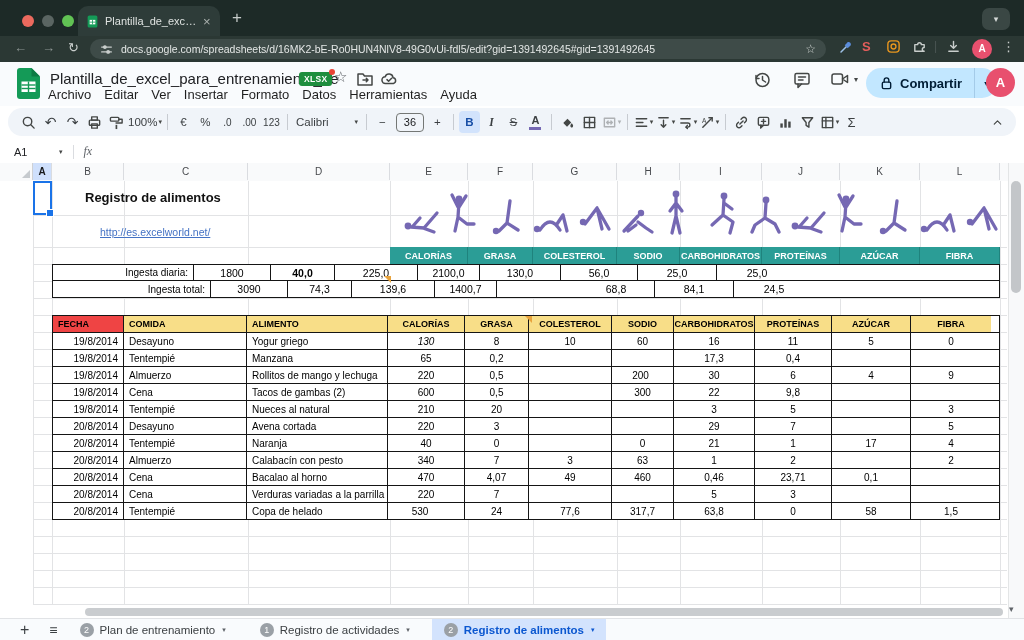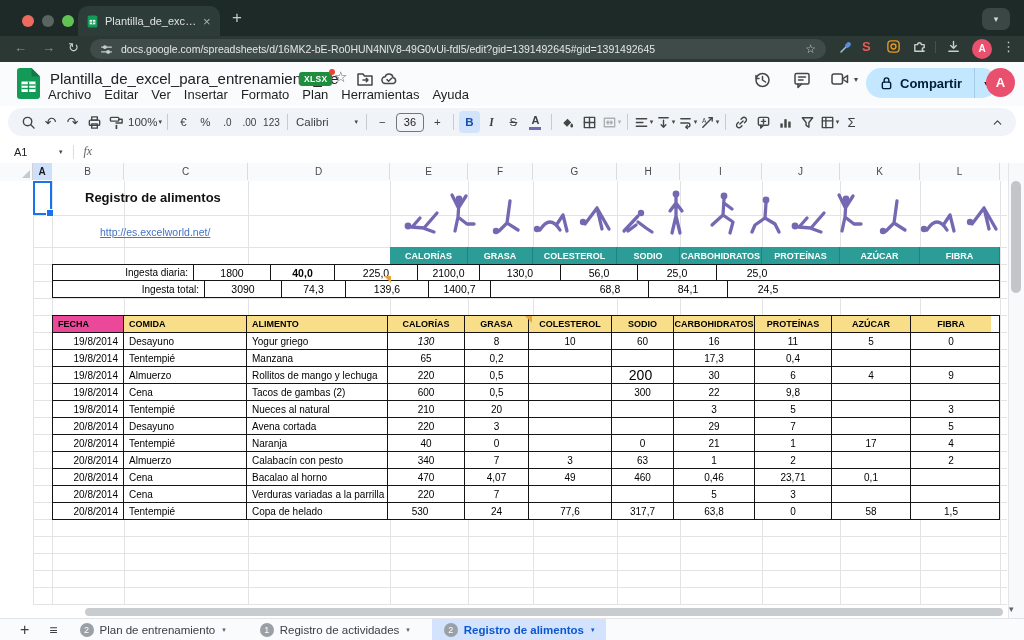--- a/index.html
+++ b/index.html
@@ -185,21 +185,21 @@
     <svg style="position:absolute;left:381px;top:10px" width="17" height="13" viewBox="0 0 17 13">
         <path class="ic" d="M4.5 11.5 a3.4 3.4 0 0 1 -.3-6.8 a4 4 0 0 1 7.8 1 a2.9 2.9 0 0 1 .4 5.7 Z"></path>
         <path class="ic" d="M6 7.6 L7.6 9.2 L10.6 6.2"></path>
       </svg>
     <div class="menubar" id="menubar">
         <div class="menu-item">Archivo</div>
         <div class="menu-item">Editar</div>
         <div class="menu-item">Ver</div>
         <div class="menu-item">Insertar</div>
         <div class="menu-item">Formato</div>
-        <div class="menu-item">Plan</div>
+        <div class="menu-item">Datos</div>
         <div class="menu-item">Herramientas</div>
         <div class="menu-item">Ayuda</div>
       </div>
     <svg class="hic" style="left:752px" width="20" height="20" viewBox="0 0 20 20">
         <circle class="ic" cx="10.5" cy="10" r="6.5"></circle>
         <path class="ic" d="M10.5 6.5 V10 L13.5 12"></path>
         <path class="ic" d="M4 5.5 V8.5 H7"></path>
       </svg>
     <svg class="hic" style="left:792px" width="20" height="20" viewBox="0 0 20 20">
         <rect class="ic" x="3" y="3.5" width="14" height="10.5" rx="1.5"></rect>
@@ -539,35 +539,35 @@
             <div class="tc" style="width: 77px; font-size: 10.5px; border-right: 1px solid rgb(21, 21, 21);">1800</div>
             <div class="tc" style="width: 64px; font-size: 10.5px; border-right: 1px solid rgb(21, 21, 21); font-weight: bold;">40,0</div>
             <div class="tc" style="width: 83px; font-size: 10.5px; border-right: 1px solid rgb(21, 21, 21);">225,0</div>
             <div class="tc" style="width: 62px; font-size: 10.5px; border-right: 1px solid rgb(21, 21, 21);">2100,0</div>
             <div class="tc" style="width: 81px; font-size: 10.5px; border-right: 1px solid rgb(21, 21, 21);">130,0</div>
             <div class="tc" style="width: 77px; font-size: 10.5px; border-right: 1px solid rgb(21, 21, 21);">56,0</div>
             <div class="tc" style="width: 79px; font-size: 10.5px; border-right: 1px solid rgb(21, 21, 21);">25,0</div>
             <div class="tc" style="width: 80px; font-size: 10.5px; border-right: none;">25,0</div>
           </div>
           <div class="trow" style="height: 15.7px; flex: 1 1 0%; border-top: 1px solid rgb(21, 21, 21);">
-            <div class="tc" style="width: 152px; justify-content: flex-end; padding-right: 5px; font-size: 10px; border-right: 1px solid rgb(21, 21, 21);">Ingesta total:</div>
+            <div class="tc" style="width: 152px; justify-content: flex-end; padding-right: 5px; font-size: 10px; border-right: 1px solid rgb(21, 21, 21); margin-left: 6px;">Ingesta total:</div>
             <div class="tc" style="width: 77px; font-size: 10.5px; border-right: 1px solid rgb(21, 21, 21);">3090</div>
             <div class="tc" style="width: 64px; font-size: 10.5px; border-right: 1px solid rgb(21, 21, 21);">74,3</div>
             <div class="tc" style="width: 83px; font-size: 10.5px; border-right: 1px solid rgb(21, 21, 21);">139,6</div>
             <div class="tc" style="width: 62px; font-size: 10.5px; border-right: 1px solid rgb(21, 21, 21);">1400,7</div>
             <div class="tc" style="width: 81px; font-size: 15px; border-right: 1px solid rgb(21, 21, 21); margin-top: 28px;">208,6</div>
             <div class="tc" style="width: 77px; font-size: 10.5px; border-right: 1px solid rgb(21, 21, 21);">68,8</div>
             <div class="tc" style="width: 79px; font-size: 10.5px; border-right: 1px solid rgb(21, 21, 21);">84,1</div>
             <div class="tc" style="width: 80px; font-size: 10.5px; border-right: none;">24,5</div>
           </div>
         </div>
       </div>
       <div class="tbl" style="left: 52px; top: 134px; width: 948px; border: 1.5px solid rgb(21, 21, 21); z-index: 2; background: rgb(255, 255, 255);">
         <div class="trow" style="height: 16px; border-bottom: 1px solid rgb(21, 21, 21);">
-          <div class="tc" style="width: 71px; background: #ec4899; font-size: 9px; font-weight: bold; border-right: 1px solid rgb(21, 21, 21); justify-content: flex-start; padding-left: 5px; box-sizing: border-box;">FECHA</div>
+          <div class="tc" style="width: 71px; background: #ef4444; font-size: 9px; font-weight: bold; border-right: 1px solid rgb(21, 21, 21); justify-content: flex-start; padding-left: 5px; box-sizing: border-box;">FECHA</div>
           <div class="tc" style="width: 123px; background: rgb(248, 222, 136); font-size: 9px; font-weight: bold; border-right: 1px solid rgb(21, 21, 21); justify-content: flex-start; padding-left: 5px; box-sizing: border-box;">COMIDA</div>
           <div class="tc" style="width: 141px; background: rgb(248, 222, 136); font-size: 9px; font-weight: bold; border-right: 1px solid rgb(21, 21, 21); justify-content: flex-start; padding-left: 5px; box-sizing: border-box;">ALIMENTO</div>
           <div class="tc" style="width: 77px; background: rgb(248, 222, 136); font-size: 9px; font-weight: bold; border-right: 1px solid rgb(21, 21, 21); justify-content: center; padding-left: 0px; box-sizing: border-box;">CALORÍAS</div>
           <div class="tc" style="width: 64px; background: rgb(248, 222, 136); font-size: 9px; font-weight: bold; border-right: 1px solid rgb(21, 21, 21); justify-content: center; padding-left: 0px; box-sizing: border-box;">GRASA</div>
           <div class="tc" style="width: 83px; background: rgb(248, 222, 136); font-size: 9px; font-weight: bold; border-right: 1px solid rgb(21, 21, 21); justify-content: center; padding-left: 0px; box-sizing: border-box;">COLESTEROL</div>
           <div class="tc" style="width: 62px; background: rgb(248, 222, 136); font-size: 9px; font-weight: bold; border-right: 1px solid rgb(21, 21, 21); justify-content: center; padding-left: 0px; box-sizing: border-box;">SODIO</div>
           <div class="tc" style="width: 81px; background: rgb(248, 222, 136); font-size: 9px; font-weight: bold; border-right: 1px solid rgb(21, 21, 21); justify-content: center; padding-left: 0px; box-sizing: border-box;">CARBOHIDRATOS</div>
           <div class="tc" style="width: 77px; background: rgb(248, 222, 136); font-size: 9px; font-weight: bold; border-right: 1px solid rgb(21, 21, 21); justify-content: center; padding-left: 0px; box-sizing: border-box;">PROTEÍNAS</div>
           <div class="tc" style="width: 79px; background: rgb(248, 222, 136); font-size: 9px; font-weight: bold; border-right: 1px solid rgb(21, 21, 21); justify-content: center; padding-left: 0px; box-sizing: border-box;">AZÚCAR</div>
           <div class="tc" style="width: 80px; background: rgb(248, 222, 136); font-size: 9px; font-weight: bold; border-right: none; justify-content: center; padding-left: 0px; box-sizing: border-box;">FIBRA</div>
@@ -598,21 +598,21 @@
           <div class="tc" style="width: 79px; font-size: 10px; border-right: 1px solid rgb(21, 21, 21); justify-content: center; padding-left: 0px; padding-right: 0px; box-sizing: border-box;"></div>
           <div class="tc" style="width: 80px; font-size: 10px; border-right: none; justify-content: center; padding-left: 0px; padding-right: 0px; box-sizing: border-box;"></div>
         </div>
         <div class="trow" style="height: 16px; border-bottom: 1px solid rgb(21, 21, 21);">
           <div class="tc" style="width: 71px; font-size: 10px; border-right: 1px solid rgb(21, 21, 21); justify-content: flex-end; padding-left: 0px; padding-right: 5px; box-sizing: border-box;">19/8/2014</div>
           <div class="tc" style="width: 123px; font-size: 10px; border-right: 1px solid rgb(21, 21, 21); justify-content: flex-start; padding-left: 5px; padding-right: 0px; box-sizing: border-box;">Almuerzo</div>
           <div class="tc" style="width: 141px; font-size: 10px; border-right: 1px solid rgb(21, 21, 21); justify-content: flex-start; padding-left: 5px; padding-right: 16px; box-sizing: border-box;">Rollitos de mango y lechuga</div>
           <div class="tc" style="width: 77px; font-size: 10px; border-right: 1px solid rgb(21, 21, 21); justify-content: center; padding-left: 0px; padding-right: 0px; box-sizing: border-box;">220</div>
           <div class="tc" style="width: 64px; font-size: 10px; border-right: 1px solid rgb(21, 21, 21); justify-content: center; padding-left: 0px; padding-right: 0px; box-sizing: border-box;">0,5</div>
           <div class="tc" style="width: 83px; font-size: 10px; border-right: 1px solid rgb(21, 21, 21); justify-content: center; padding-left: 0px; padding-right: 0px; box-sizing: border-box;"></div>
-          <div class="tc" style="width: 62px; font-size: 14px; border-right: 1px solid rgb(21, 21, 21); justify-content: center; padding-left: 0px; padding-right: 4px; box-sizing: border-box;">200</div>
+          <div class="tc" style="width: 62px; font-size: 10px; border-right: 1px solid rgb(21, 21, 21); justify-content: center; padding-left: 0px; padding-right: 4px; box-sizing: border-box;">200</div>
           <div class="tc" style="width: 81px; font-size: 10px; border-right: 1px solid rgb(21, 21, 21); justify-content: center; padding-left: 0px; padding-right: 0px; box-sizing: border-box;">30</div>
           <div class="tc" style="width: 77px; font-size: 10px; border-right: 1px solid rgb(21, 21, 21); justify-content: center; padding-left: 0px; padding-right: 0px; box-sizing: border-box;">6</div>
           <div class="tc" style="width: 79px; font-size: 10px; border-right: 1px solid rgb(21, 21, 21); justify-content: center; padding-left: 0px; padding-right: 0px; box-sizing: border-box;">4</div>
           <div class="tc" style="width: 80px; font-size: 10px; border-right: none; justify-content: center; padding-left: 0px; padding-right: 0px; box-sizing: border-box;">9</div>
         </div>
         <div class="trow" style="height: 16px; border-bottom: 1px solid rgb(21, 21, 21);">
           <div class="tc" style="width: 71px; font-size: 10px; border-right: 1px solid rgb(21, 21, 21); justify-content: flex-end; padding-left: 0px; padding-right: 5px; box-sizing: border-box;">19/8/2014</div>
           <div class="tc" style="width: 123px; font-size: 10px; border-right: 1px solid rgb(21, 21, 21); justify-content: flex-start; padding-left: 5px; padding-right: 0px; box-sizing: border-box;">Cena</div>
           <div class="tc" style="width: 141px; font-size: 10px; border-right: 1px solid rgb(21, 21, 21); justify-content: flex-start; padding-left: 5px; padding-right: 0px; box-sizing: border-box;">Tacos de gambas (2)</div>
           <div class="tc" style="width: 77px; font-size: 10px; border-right: 1px solid rgb(21, 21, 21); justify-content: center; padding-left: 0px; padding-right: 0px; box-sizing: border-box;">600</div>

